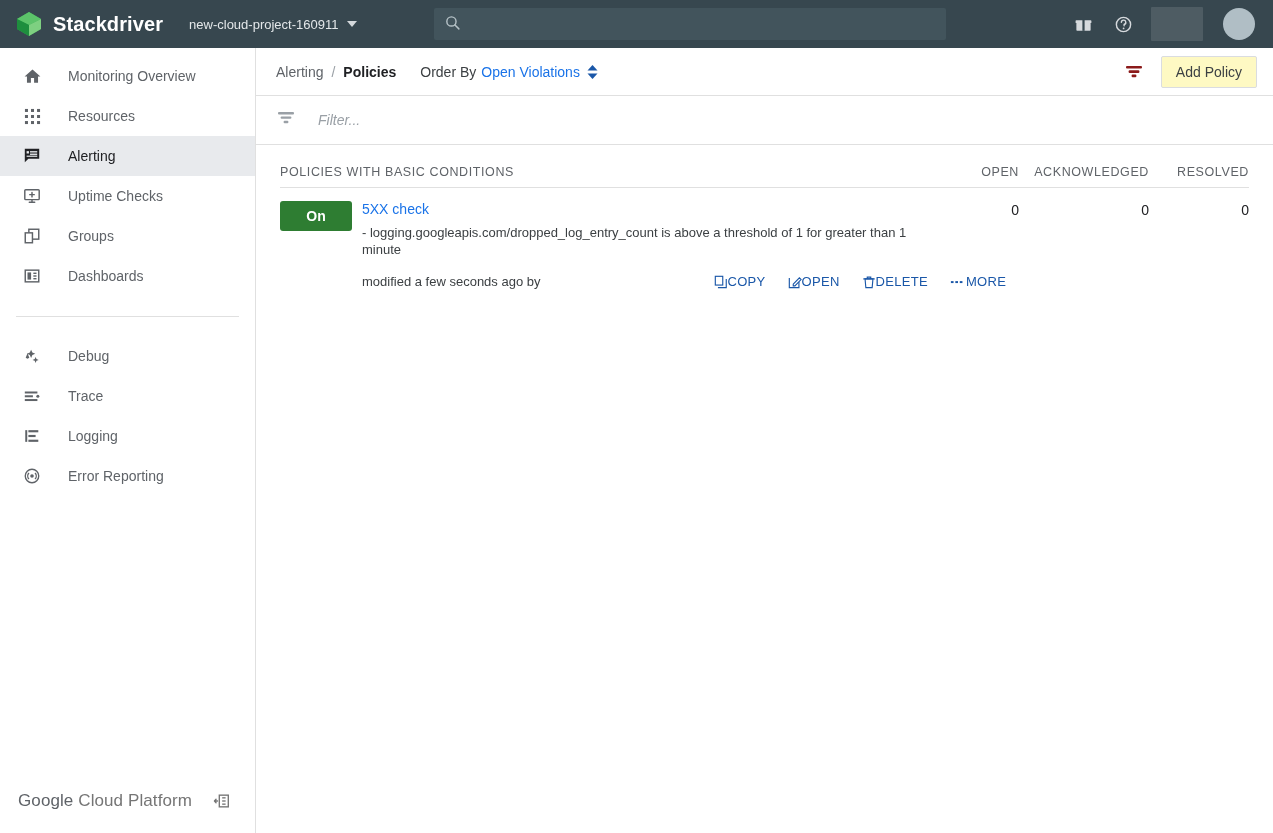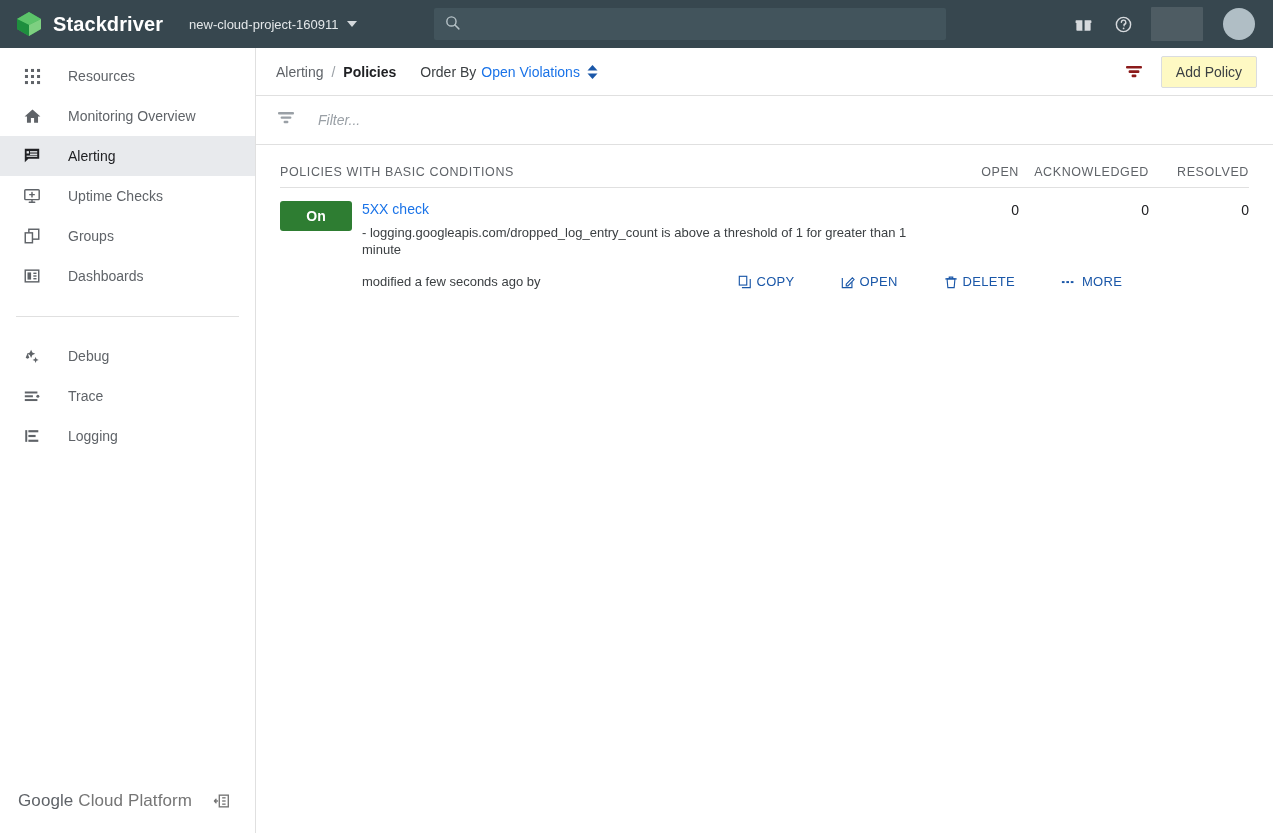--- a/index.html
+++ b/index.html
@@ -183,24 +183,23 @@
   .counts { display: flex; margin-left: auto; padding-top: 2px; }
   .count-val { font-size: 14px; color: #202124; text-align: right; }
 
   .policy-actions {
     display: flex; align-items: center;
     margin-top: 16px; padding-left: 82px;
   }
   .modified-text { font-size: 13px; color: #3c4043; }
   .action-list { display: flex; align-items: center; margin-left: 173px; gap: 22px; }
   .action-btn {
-    display: flex; align-items: center; gap: 5px;
+    display: flex; align-items: center; 
     color: #1a57a8; font-size: 13px; cursor: pointer;
     letter-spacing: .3px;
-    margin-left: 24px;
   }
   .action-btn svg { display: block; }
 </style>
 </head>
 <body>
 
 <div class="app">
 
   <div class="topbar">
     <div class="brand">
@@ -250,44 +249,44 @@
     </div>
   </div>
 
   <div class="body">
 
     <div class="sidebar">
       <div class="nav-group">
 
         <div class="nav-item">
           <span class="nav-icon">
+            <svg width="19" height="19" viewBox="0 0 24 24" fill="currentColor">
+                <path d="M10 20v-6h4v6h5v-8h3L12 3 2 12h3v8z"></path>
+              </svg>
+          </span>
+          <span class="nav-label">Monitoring Overview</span>
+        </div>
+
+        <div class="nav-item">
+          <span class="nav-icon">
             <svg width="17" height="17" viewBox="0 0 18 18" fill="currentColor">
               <rect x="1" y="1" width="3.2" height="3.2"></rect>
                 <rect x="7.4" y="1" width="3.2" height="3.2"></rect>
                 <rect x="13.8" y="1" width="3.2" height="3.2"></rect>
               <rect x="1" y="7.4" width="3.2" height="3.2"></rect>
                 <rect x="7.4" y="7.4" width="3.2" height="3.2"></rect>
                 <rect x="13.8" y="7.4" width="3.2" height="3.2"></rect>
               <rect x="1" y="13.8" width="3.2" height="3.2"></rect>
                 <rect x="7.4" y="13.8" width="3.2" height="3.2"></rect>
                 <rect x="13.8" y="13.8" width="3.2" height="3.2"></rect>
             </svg>
           </span>
           <span class="nav-label">Resources</span>
         </div>
 
-        <div class="nav-item">
-          <span class="nav-icon">
-            <svg width="19" height="19" viewBox="0 0 24 24" fill="currentColor">
-                <path d="M10 20v-6h4v6h5v-8h3L12 3 2 12h3v8z"></path>
-              </svg>
-          </span>
-          <span class="nav-label">Monitoring Overview</span>
-        </div>
-
         <div class="nav-item active">
           <span class="nav-icon">
             <svg width="18" height="18" viewBox="0 0 20 20" fill="currentColor">
               <path d="M2 2h16v11H6l-4 4V2z"></path>
               <rect x="4" y="4.6" width="2.6" height="2.6" fill="#e8eaed"></rect>
               <rect x="7.8" y="4.6" width="8" height="1.5" fill="#e8eaed"></rect>
               <rect x="7.8" y="7.3" width="8" height="1.5" fill="#e8eaed"></rect>
               <rect x="4" y="9.6" width="11.8" height="1.3" fill="#e8eaed"></rect>
             </svg>
           </span>
@@ -361,20 +360,30 @@
             <svg width="18" height="18" viewBox="0 0 20 20" fill="currentColor">
               <rect x="2.5" y="3.5" width="2.2" height="13"></rect>
               <rect x="6" y="3.5" width="11" height="2.4"></rect>
               <rect x="6" y="8.8" width="8" height="2.4"></rect>
               <rect x="6" y="14.1" width="11" height="2.4"></rect>
             </svg>
           </span>
           <span class="nav-label">Logging</span>
         </div>
 
+        <div class="nav-item">
+          <span class="nav-icon">
+            <svg width="18" height="18" viewBox="0 0 20 20" fill="none" stroke="currentColor" stroke-width="1.5">
+              <circle cx="10" cy="10" r="7.5"></circle>
+              <path d="M6.6 6.6a5 5 0 0 0 0 6.8M13.4 6.6a5 5 0 0 1 0 6.8"></path>
+              <circle cx="10" cy="10" r="2" fill="currentColor" stroke="none"></circle>
+            </svg>
+          </span>
+          <span class="nav-label">Error Reporting</span>
+        </div>
       </div>
 
       <div class="sidebar-footer">
         <span class="gcp-logo"><span class="g1">Google</span> <span>Cloud Platform</span></span>
         <span class="collapse-btn">
           <svg width="18" height="18" viewBox="0 0 20 20" fill="none" stroke="currentColor" stroke-width="1.5">
             <rect x="7" y="3.5" width="10" height="13"></rect>
             <line x1="10.2" y1="6.5" x2="14" y2="6.5"></line>
               <line x1="10.2" y1="10" x2="14" y2="10"></line>
               <line x1="10.2" y1="13.5" x2="14" y2="13.5"></line>

